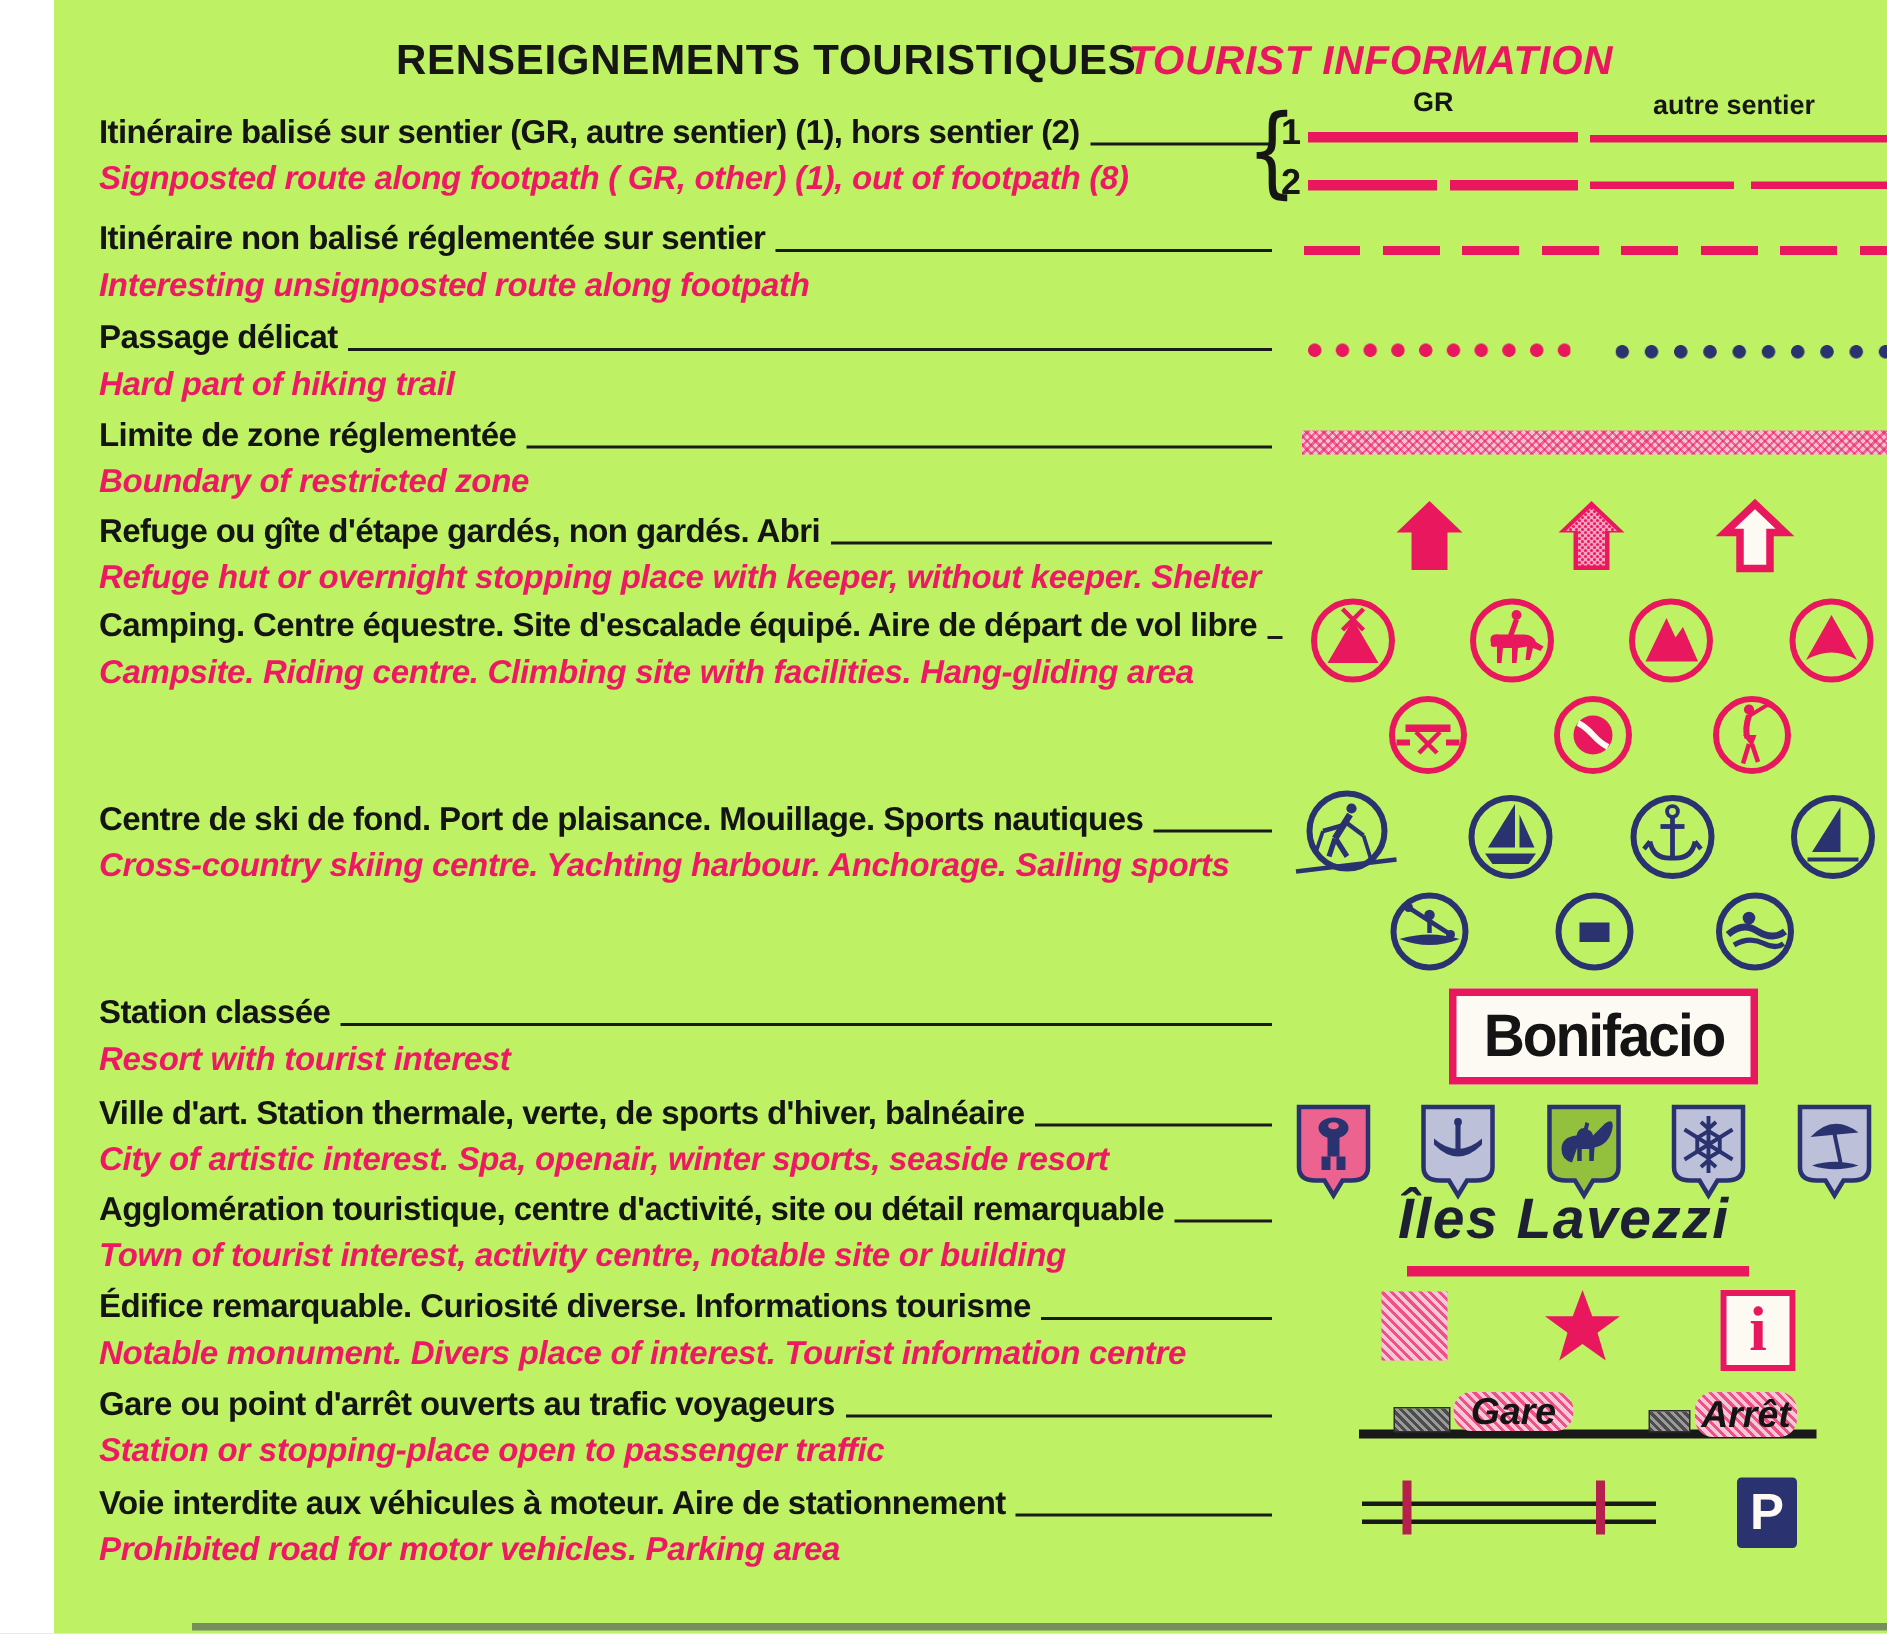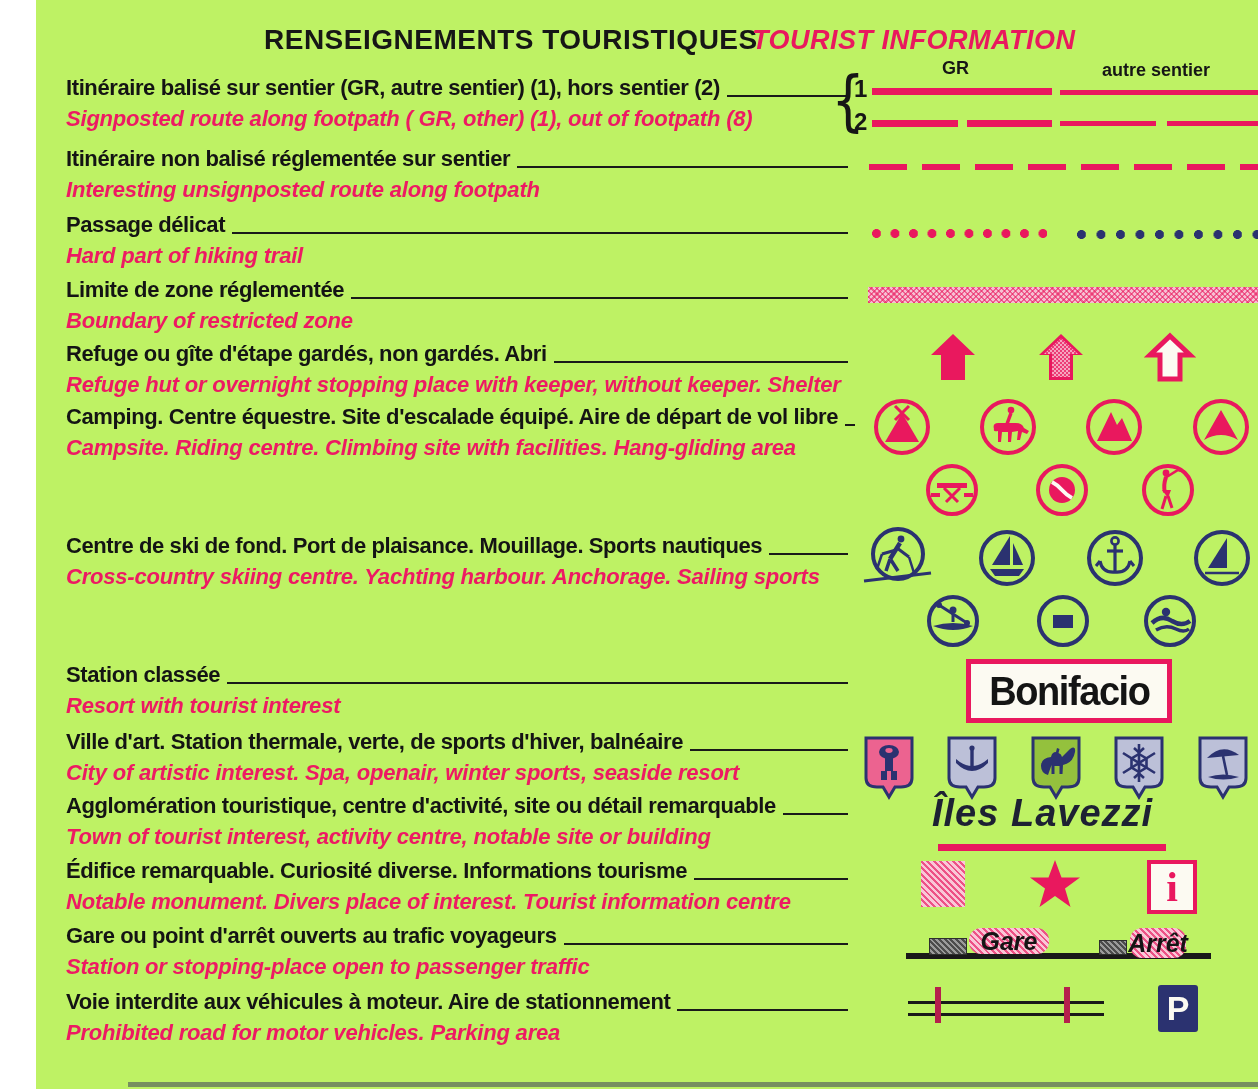--- a/index.html
+++ b/index.html
@@ -375,21 +375,21 @@
   <div class="info-box" style="left:1111px;top:860px;width:42px;height:46px">
     <span class="info-i">i</span>
   </div>
 
   <div class="rail-line" style="left:870px;top:953px;width:305px;height:6px"></div>
   <div class="sym hatch-gray" style="left:893px;top:938px;width:36px;height:15px"></div>
   <div class="rail-box hatch-pink" style="left:933px;top:928px;width:80px;height:26px">
     <span>Gare</span>
   </div>
   <div class="sym hatch-gray" style="left:1063px;top:940px;width:26px;height:13px"></div>
-  <div class="rail-box hatch-pink" style="left:1094px;top:928px;width:56px;height:30px">
+  <div class="rail-box hatch-pink" style="left:1094px;top:928px;width:68px;height:30px">
     <span>Arrêt</span>
   </div>
 
   <div class="road-lines" style="left:872px;top:1001px;width:196px;height:9px"></div>
   <div class="barrier" style="left:899px;top:987px;width:6px;height:36px"></div>
   <div class="barrier" style="left:1028px;top:987px;width:6px;height:36px"></div>
   <div class="p-box" style="left:1122px;top:985px;width:40px;height:47px">
     <span>P</span>
   </div>
 

